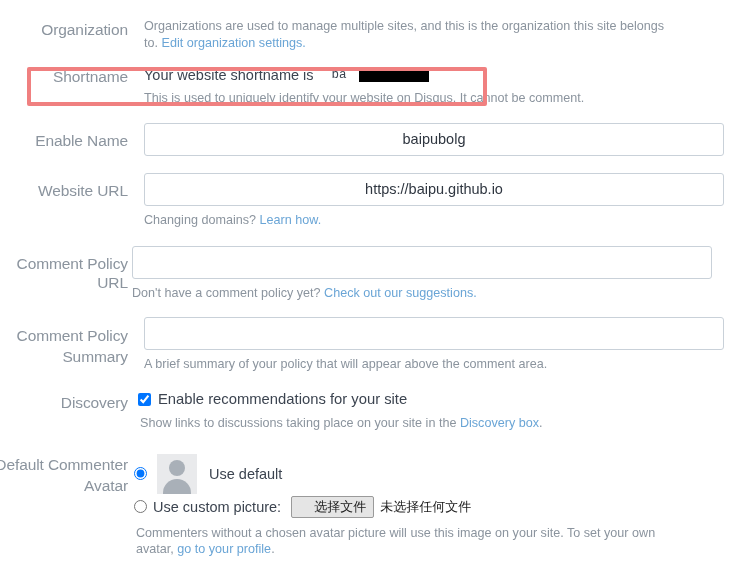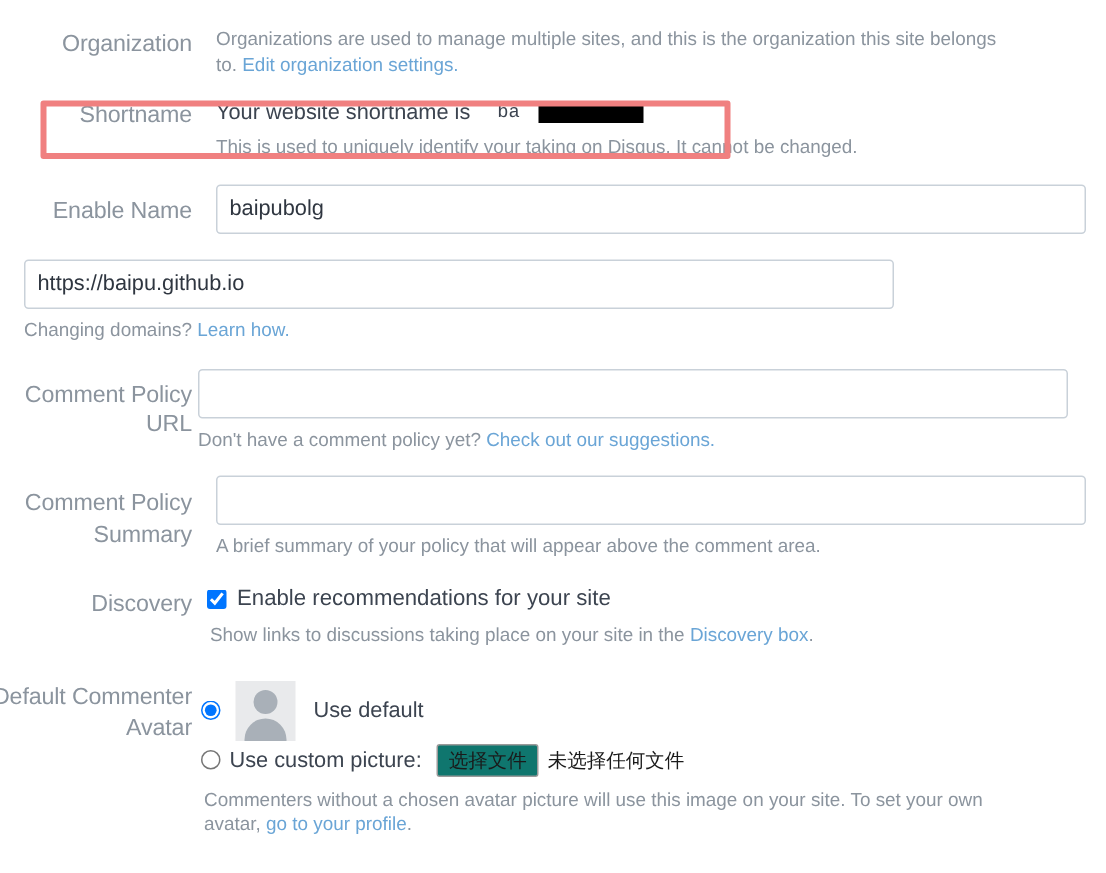--- a/index.html
+++ b/index.html
@@ -72,20 +72,21 @@
     height: 33px;
     box-sizing: border-box;
     border: 1px solid #c9d1d9;
     border-radius: 3px;
     padding: 3px 8px;
     font-family: "Liberation Sans", sans-serif;
     font-size: 14.5px;
     color: #2f3640;
     background: #fff;
     outline: none;
+    text-align: center;
   }
 
   .shortname-line {
     font-size: 14.5px;
     color: #3c4450;
     line-height: 20px;
     display: flex;
     align-items: center;
     gap: 12px;
   }
@@ -165,24 +166,24 @@
   }
 
   .file-input {
     display: inline-flex;
     align-items: center;
     gap: 6px;
     margin-left: 4px;
   }
   .file-btn {
     display: inline-block;
-    background: #0f766e;
+    background: #e5e5e5;
     border: 1px solid #9a9a9a;
     border-radius: 2px;
-    padding: 1px 7px 2px 7px;
+    padding: 1px 7px 2px 22px;
     font-size: 13px;
     color: #1a1a1a;
     line-height: 17px;
   }
   .file-status {
     font-size: 13px;
     color: #1a1a1a;
   }
 
   .sp-org { margin-bottom: 8px; }
@@ -200,32 +201,33 @@
   </div>
 
   <div class="row" style="margin-top:14px;">
     <div class="label-col">Shortname</div>
     <div class="field-col">
       <div class="shortname-line">
         <span>Your website shortname is</span>
         <span class="shortname-value">ba</span>
           <span class="redact-bar"></span>
       </div>
-      <p class="desc" style="margin-top:5px;">This is used to uniquely identify your taking on Disqus. It cannot be changed.</p>
+      <p class="desc" style="margin-top:5px;">This is used to uniquely identify your website on Disqus. It cannot be comment.</p>
     </div>
   </div>
 
   <div class="row" style="margin-top:16px;">
     <div class="label-col" style="padding-top:8px;">Enable Name</div>
     <div class="field-col">
       <input class="text-input" type="text" value="baipubolg" style="">
     </div>
   </div>
 
   <div class="row" style="margin-top:17px;">
+    <div class="label-col" style="padding-top:8px;">Website URL</div>
     <div class="field-col">
       <input class="text-input" type="text" value="https://baipu.github.io" style="">
       <p class="desc" style="margin-top:6px;"><span>Changing domains? </span><a class="link" href="#">Learn how.</a></p>
     </div>
   </div>
 
   <div class="row" style="margin-top:18px;">
     <div class="label-col clipped" style="padding-top:8px;">Comment Policy URL</div>
     <div class="field-col" style="padding-left:4px;">
       <input class="text-input" type="text" value="" style="">

